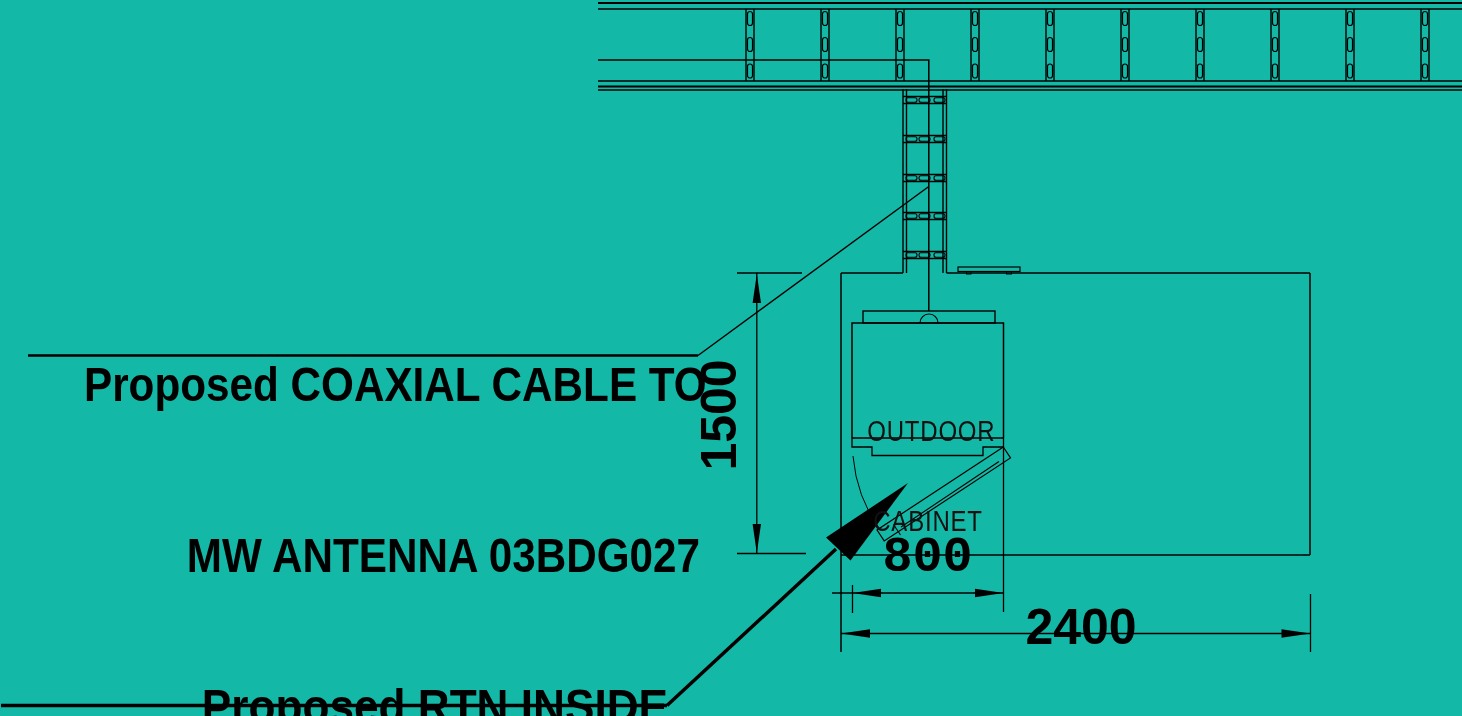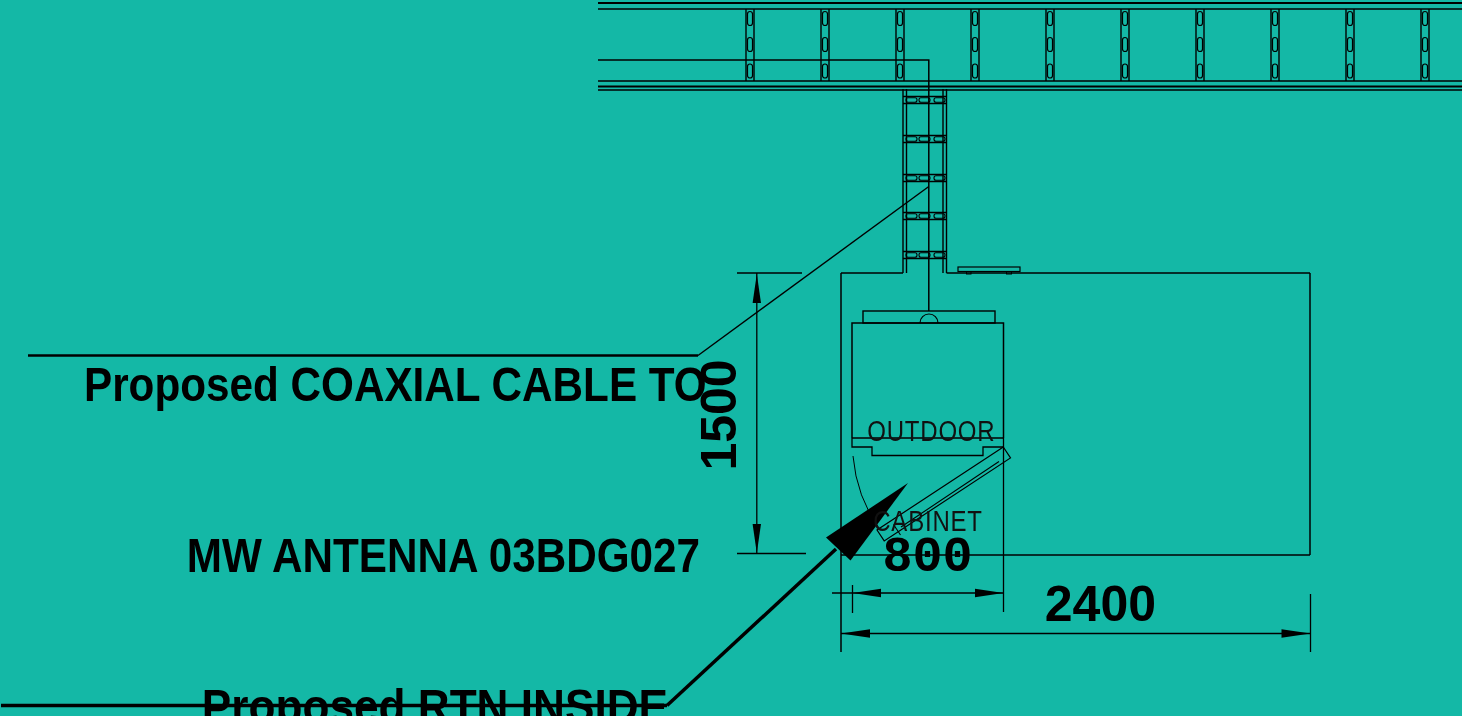--- a/index.html
+++ b/index.html
@@ -7,21 +7,21 @@
           font-family:"Liberation Sans","DejaVu Sans",sans-serif;}
   #geometry{position:absolute;left:0;top:0;}
   .txt{position:absolute;color:#000;white-space:pre;}
   .big{font-weight:bold;font-size:48px;}
   .label-coax{left:0;top:242px;width:700px;text-align:right;line-height:57px;
               transform:scaleX(0.88);transform-origin:100% 0;}
   .label-rtn{left:0;top:587px;width:668px;text-align:right;line-height:48px;
              transform:scaleX(0.92);transform-origin:100% 0;}
   .dim{font-weight:bold;font-size:50px;line-height:1;}
   .dim-800{left:841px;top:533px;width:173px;text-align:center;font-family:Liberation Mono, monospace;}
-  .dim-2400{left:1006px;top:579px;width:150px;text-align:right;}
+  .dim-2400{left:1006px;top:602px;width:150px;text-align:center;}
   .dim-1500{left:719px;top:415px;transform:translate(-50%,-50%) rotate(-90deg);}
   .cab-text{left:852px;top:356px;width:152px;text-align:center;font-size:30px;
             line-height:30px;letter-spacing:1px;color:#111;
             transform:scaleX(0.8);transform-origin:50% 0;}
   svg line, svg path, svg rect, svg polyline{stroke:#000;fill:none;}
   svg polygon{fill:#000;stroke:none;}
 </style>
 </head>
 <body>
 

